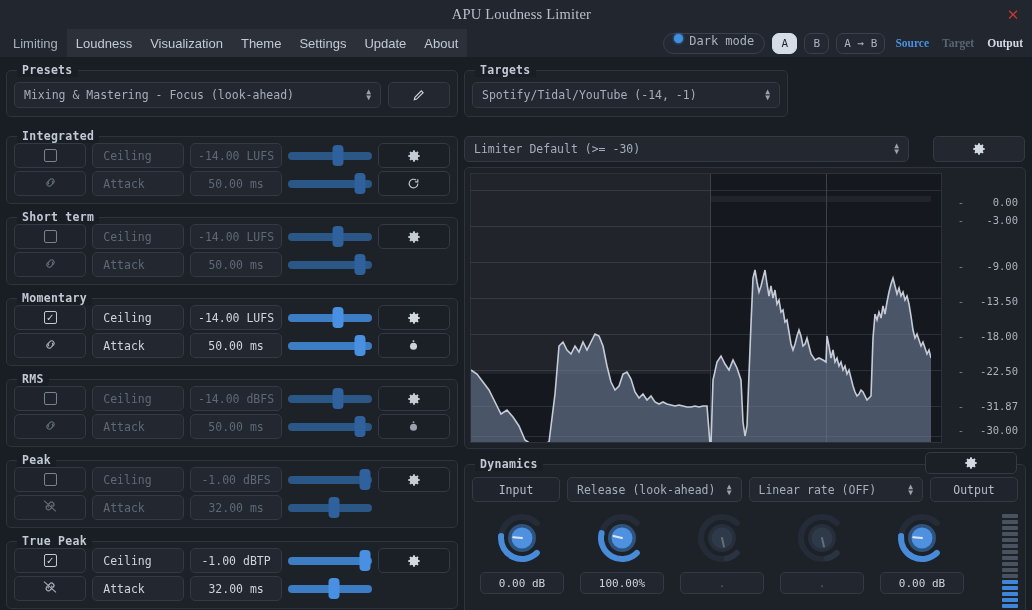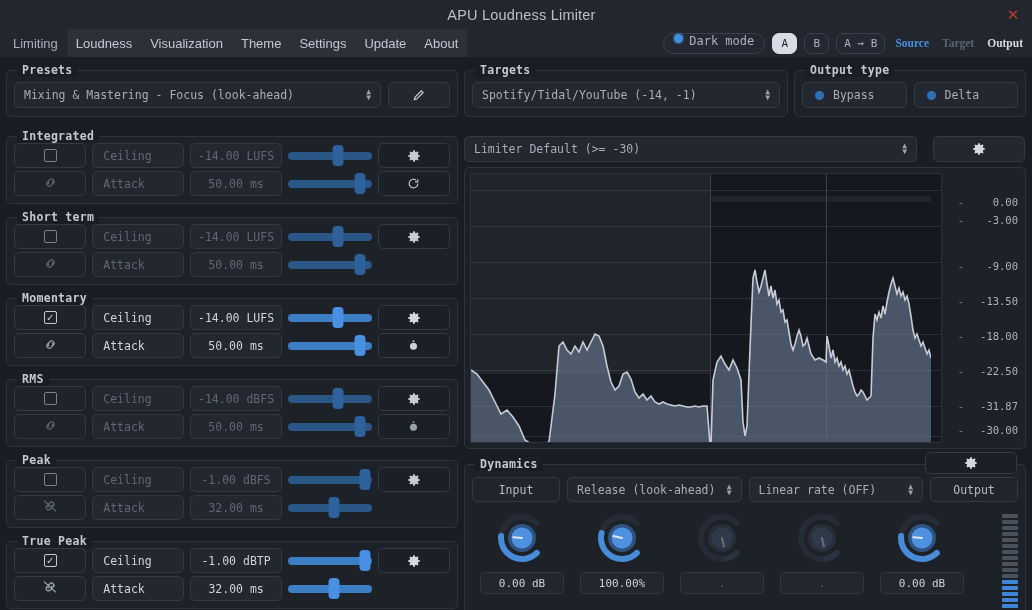--- a/index.html
+++ b/index.html
@@ -11,21 +11,21 @@
     color: #9aa3b0;
   }
   .app { position: relative; width: 1032px; height: 610px; background: #191d24; }
 
   
   .titlebar {
     height: 29px; background: #22262e; position: relative;
     display: flex; align-items: center; justify-content: center;
   }
   .titlebar .title {
-    font-family: Liberation Sans, sans-serif;
+    font-family: Liberation Serif, serif;
     font-size: 14.5px; color: #b9c0cb; letter-spacing: .2px; margin-left: 11px;
   }
   .close-btn {
     position: absolute; right: 8px; top: 50%; transform: translateY(-50%);
     width: 22px; height: 20px; display: flex; align-items: center; justify-content: center;
     color: #c0392f; font-size: 15px; font-family: "Liberation Sans", sans-serif; cursor: pointer;
   }
 
   
   .menubar {
@@ -149,21 +149,21 @@
 
   .gearbtn {
     width: 74px; height: 25px; background: #1b1f26; border: 1px solid #333945;
     border-radius: 5px; display: flex; align-items: center; justify-content: center;
     cursor: pointer; color: #cfd5de;
   }
   .gearbtn.d2 { color: #8e97a4; }
 
   
   .graph-head {
-    display: flex; justify-content: flex-end; align-items: center; gap: 16px;
+    display: flex; justify-content: flex-end; align-items: center; gap: 24px;
     height: 26px; margin-top: 13px; padding-right: 1px;
   }
   .gh-select { width: 196px; }
   .gh-gear   { width: 92px; }
 
   .g-graph { margin-top: 5px; height: 282px; padding: 5px; }
   .graph-inner { display: flex; height: 100%; }
   .plot {
     flex: 1; background: #15181e; border: 1px solid #2c313b; position: relative; overflow: hidden;
   }
@@ -269,33 +269,20 @@
         <div class="select">
           <span>Spotify/Tidal/YouTube (-14, -1)</span>
           <span class="arrows">
               <span>▲</span>
               <span>▼</span>
             </span>
         </div>
       </div>
     </div>
 
-    <div class="group g-output">
-      <div class="legend">Output type</div>
-      <div class="row-inline">
-        <div class="radio-btn">
-          <span class="dot-sm"></span>
-          <span>Bypass</span>
-        </div>
-        <div class="radio-btn">
-          <span class="dot-sm"></span>
-          <span>Delta</span>
-        </div>
-      </div>
-    </div>
   </div>
 
   <div class="content">
 
     <div class="col-left" id="meters-column">
         <div class="group g-meter">
           <div class="legend">Integrated</div>
           <div class="mrow">
             <div class="chkbox">
               <div class="chk-sq "></div>

